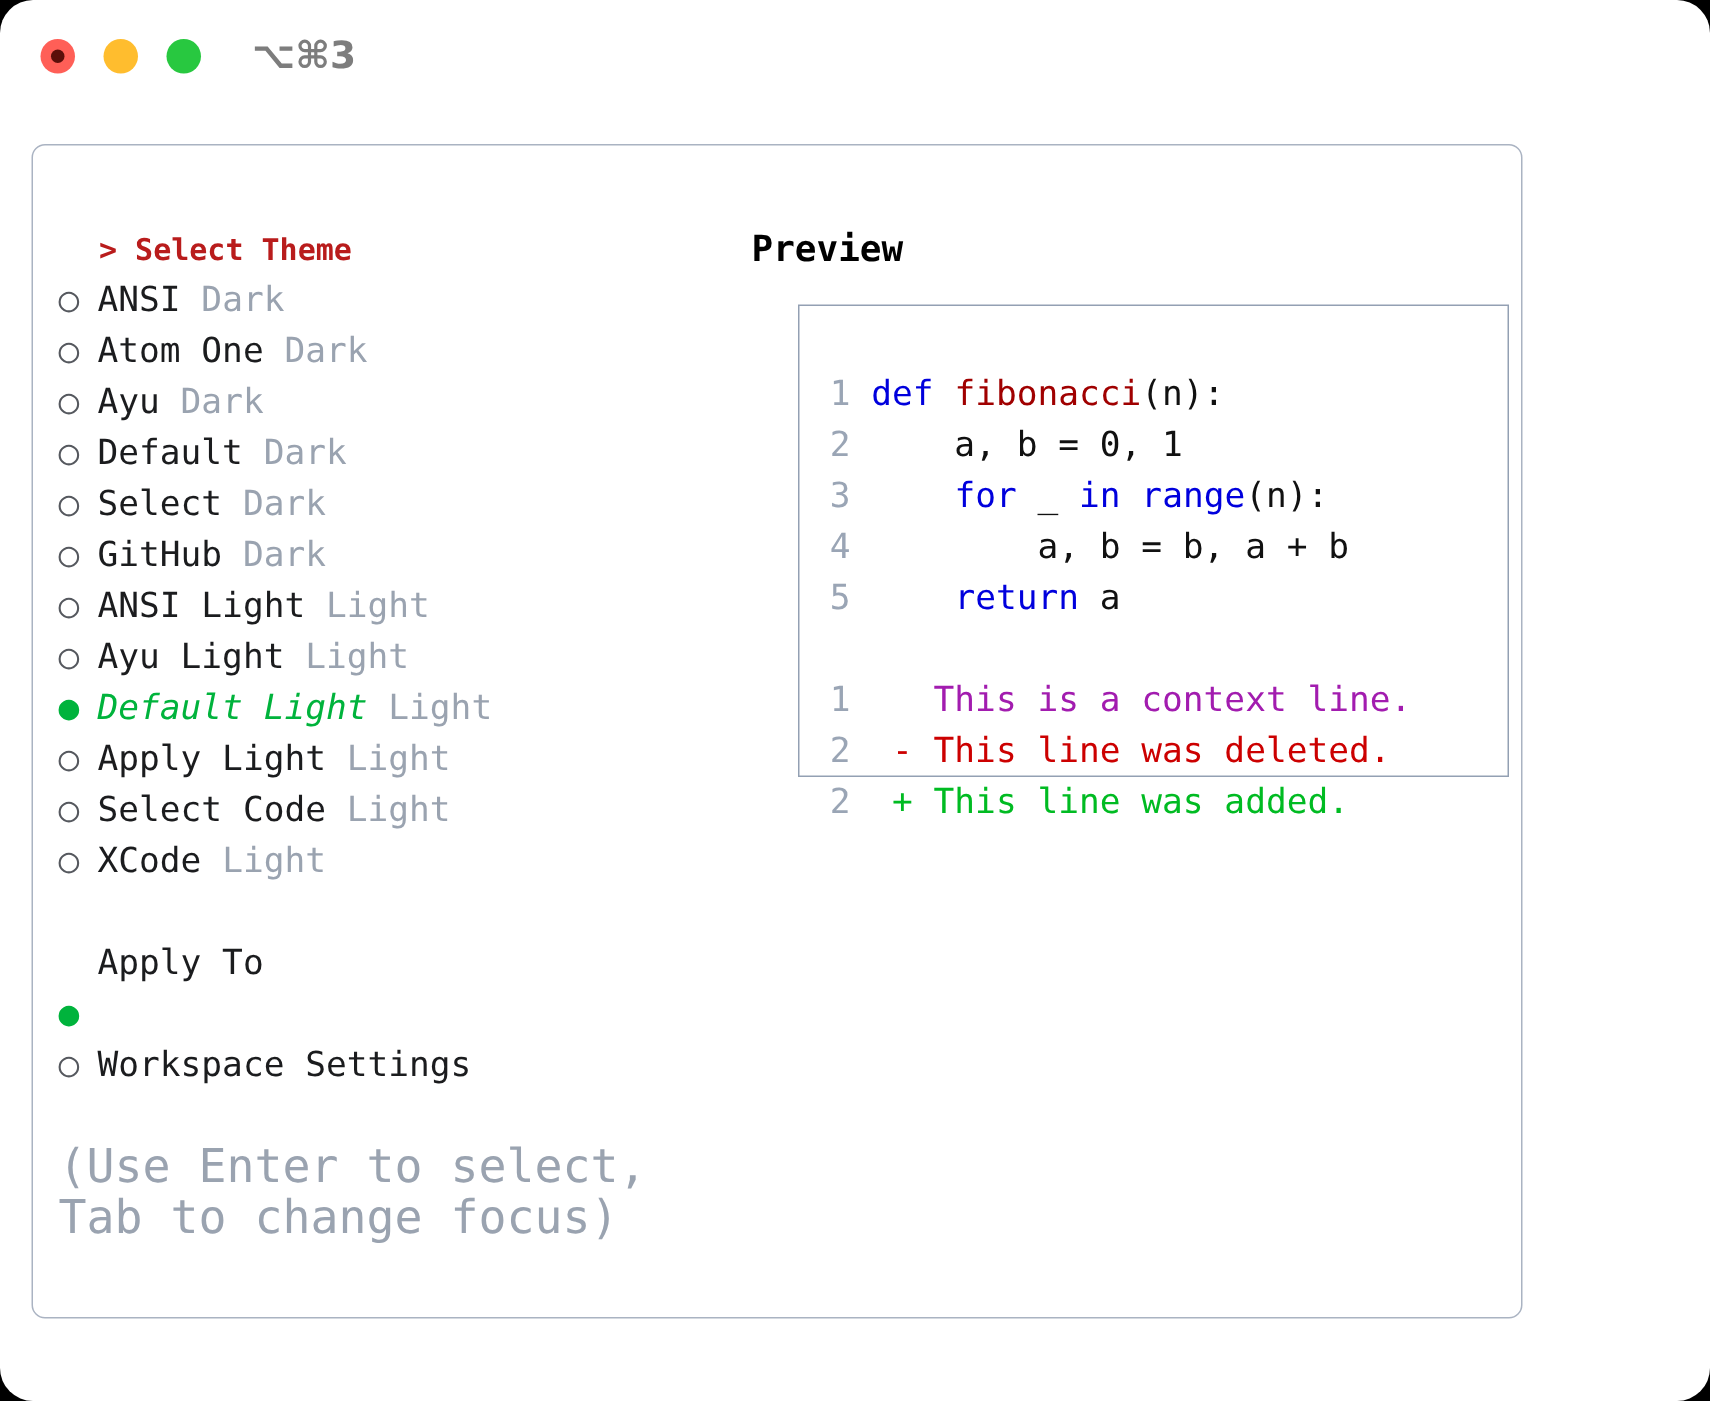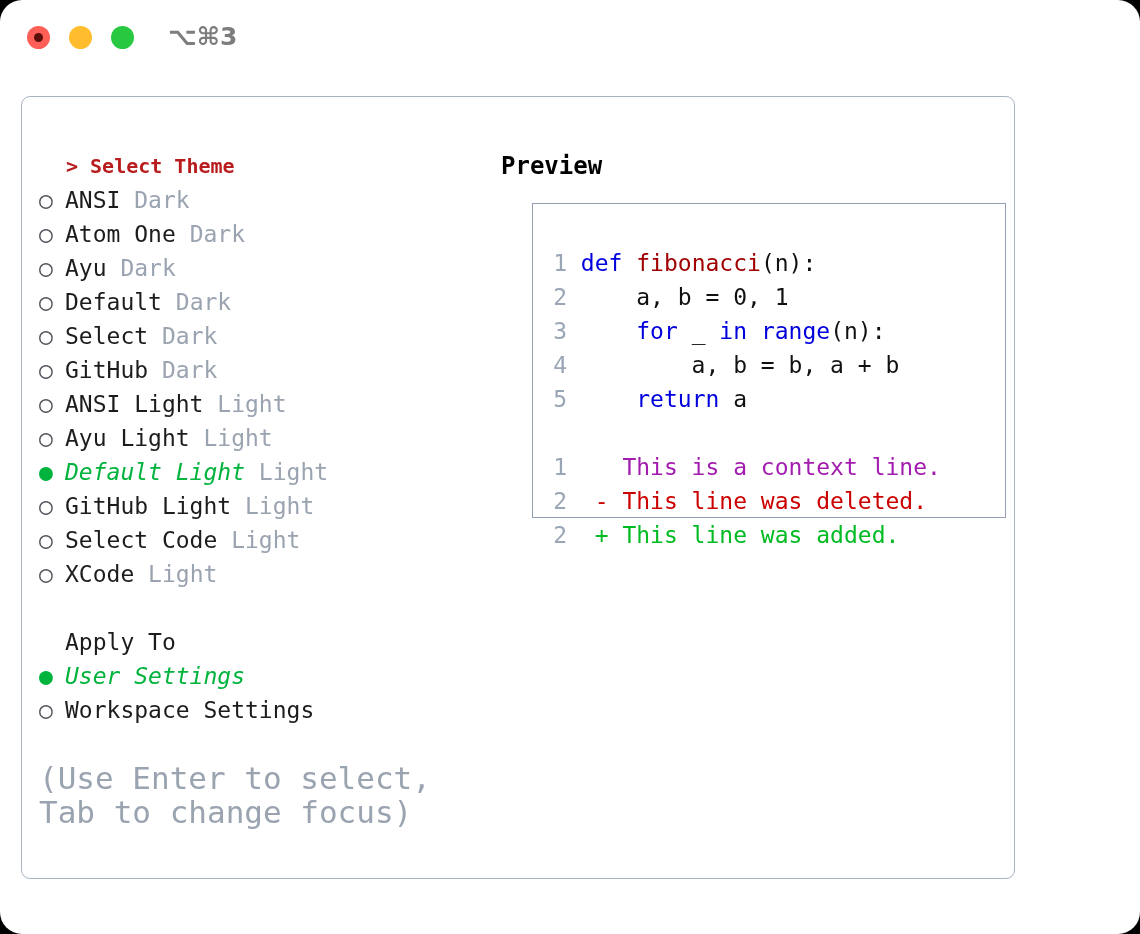--- a/index.html
+++ b/index.html
@@ -201,33 +201,33 @@
         <div id="theme-list">
             <div class="opt-row"><span class="marker">○</span><span class="opt-label">ANSI</span><span class="opt-suffix"> Dark</span></div>
             <div class="opt-row"><span class="marker">○</span><span class="opt-label">Atom One</span><span class="opt-suffix"> Dark</span></div>
             <div class="opt-row"><span class="marker">○</span><span class="opt-label">Ayu</span><span class="opt-suffix"> Dark</span></div>
             <div class="opt-row"><span class="marker">○</span><span class="opt-label">Default</span><span class="opt-suffix"> Dark</span></div>
             <div class="opt-row"><span class="marker">○</span><span class="opt-label">Select</span><span class="opt-suffix"> Dark</span></div>
             <div class="opt-row"><span class="marker">○</span><span class="opt-label">GitHub</span><span class="opt-suffix"> Dark</span></div>
             <div class="opt-row"><span class="marker">○</span><span class="opt-label">ANSI Light</span><span class="opt-suffix"> Light</span></div>
             <div class="opt-row"><span class="marker">○</span><span class="opt-label">Ayu Light</span><span class="opt-suffix"> Light</span></div>
             <div class="opt-row"><span class="marker sel">●</span><span class="opt-label sel">Default Light</span><span class="opt-suffix"> Light</span></div>
-            <div class="opt-row"><span class="marker">○</span><span class="opt-label">GitHub Light</span><span class="opt-suffix"> Light</span></div>
+            <div class="opt-row"><span class="marker">○</span><span class="opt-label">Apply Light</span><span class="opt-suffix"> Light</span></div>
             <div class="opt-row"><span class="marker">○</span><span class="opt-label">Select Code</span><span class="opt-suffix"> Light</span></div>
             <div class="opt-row"><span class="marker">○</span><span class="opt-label">XCode</span><span class="opt-suffix"> Light</span></div>
           </div>
 
         <div class="spacer-row"></div>
 
         <div class="opt-row">
           <span class="marker"> </span>
           <span class="opt-label">Apply To</span>
         </div>
         <div id="apply-to-list">
-            <div class="opt-row"><span class="marker sel">●</span><span class="opt-label sel">User Settings</span></div>
+            <div class="opt-row"><span class="marker sel">●</span></div>
             <div class="opt-row"><span class="marker">○</span><span class="opt-label">Workspace Settings</span></div>
           </div>
 
         <div class="hint">(Use Enter to select, Tab to change focus)</div>
       </div>
 
       <div class="right-col">
         <div class="preview-title">Preview</div>
         <div class="preview-box">
           <div class="code" id="code-area"><div class="code-line"><span class="ln">1</span><span class="tok-kw"> def </span><span class="tok-fn">fibonacci</span><span class="tok-plain">(n):</span></div><div class="code-line"><span class="ln">2</span><span class="tok-plain">     a, b = 0, 1</span></div><div class="code-line"><span class="ln">3</span><span class="tok-plain">     </span><span class="tok-kw">for</span><span class="tok-plain"> _ </span><span class="tok-kw">in</span><span class="tok-plain"> </span><span class="tok-kw">range</span><span class="tok-plain">(n):</span></div><div class="code-line"><span class="ln">4</span><span class="tok-plain">         a, b = b, a + b</span></div><div class="code-line"><span class="ln">5</span><span class="tok-plain">     </span><span class="tok-kw">return</span><span class="tok-plain"> a</span></div><div class="blank-line"></div><div class="code-line"><span class="ln">1</span><span class="diff-ctx">    This is a context line.</span></div><div class="code-line"><span class="ln">2</span><span class="diff-del">  - This line was deleted.</span></div><div class="code-line"><span class="ln">2</span><span class="diff-add">  + This line was added.</span></div></div>

